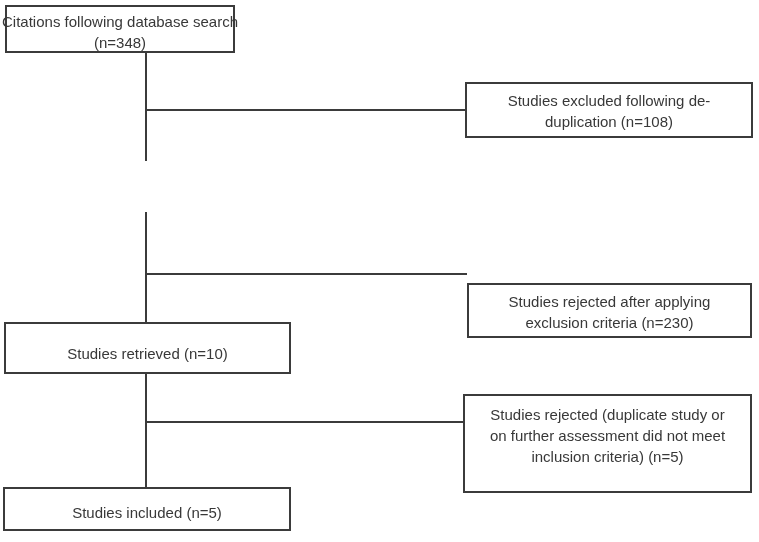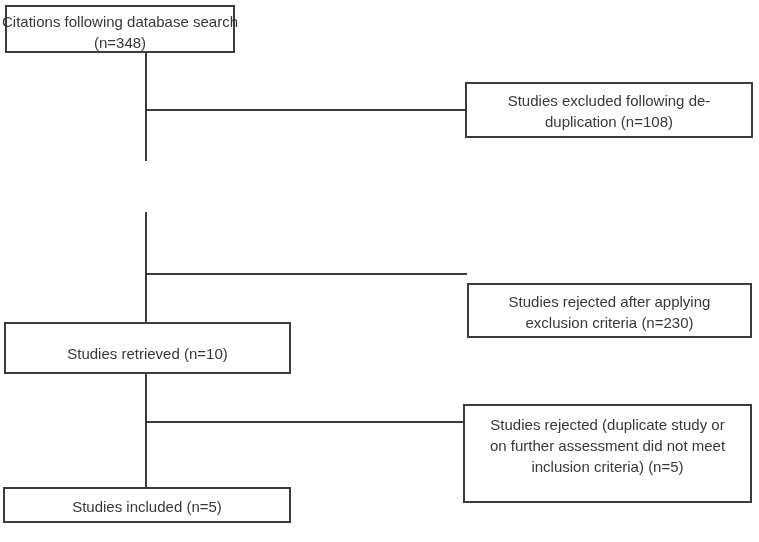--- a/index.html
+++ b/index.html
@@ -53,33 +53,33 @@
   <div class="box" style="left:5px; top:5px; width:230px; height:48px; padding-top:4px;">
     <span class="line">Citations following database search</span>
     <span class="line">(n=348)</span>
   </div>
 
 
   <div class="box" style="left:4px; top:322px; width:287px; height:52px; padding-top:19px;">
     <span class="line">Studies retrieved (n=10)</span>
   </div>
 
-  <div class="box" style="left:3px; top:487px; width:288px; height:36px; padding-top:7px;">
+  <div class="box" style="left:3px; top:487px; width:288px; height:44px; padding-top:13px;">
     <span class="line">Studies included (n=5)</span>
   </div>
 
   <div class="box" style="left:465px; top:82px; width:288px; height:56px; padding-top:6px;">
     <span class="line">Studies excluded following de-</span>
     <span class="line">duplication (n=108)</span>
   </div>
 
   <div class="box" style="left:467px; top:247px; width:285px; height:55px; padding-top:6px;margin-top:36px;">
     <span class="line">Studies rejected after applying</span>
     <span class="line">exclusion criteria (n=230)</span>
   </div>
 
-  <div class="box" style="left:463px; top:394px; width:289px; height:99px; padding-top:8px;margin-top:10px;">
+  <div class="box" style="left:463px; top:394px; width:289px; height:99px; padding-top:8px;">
     <span class="line">Studies rejected (duplicate study or</span>
     <span class="line">on further assessment did not meet</span>
     <span class="line">inclusion criteria) (n=5)</span>
   </div>
 
 </div>
 
 </body></html>

